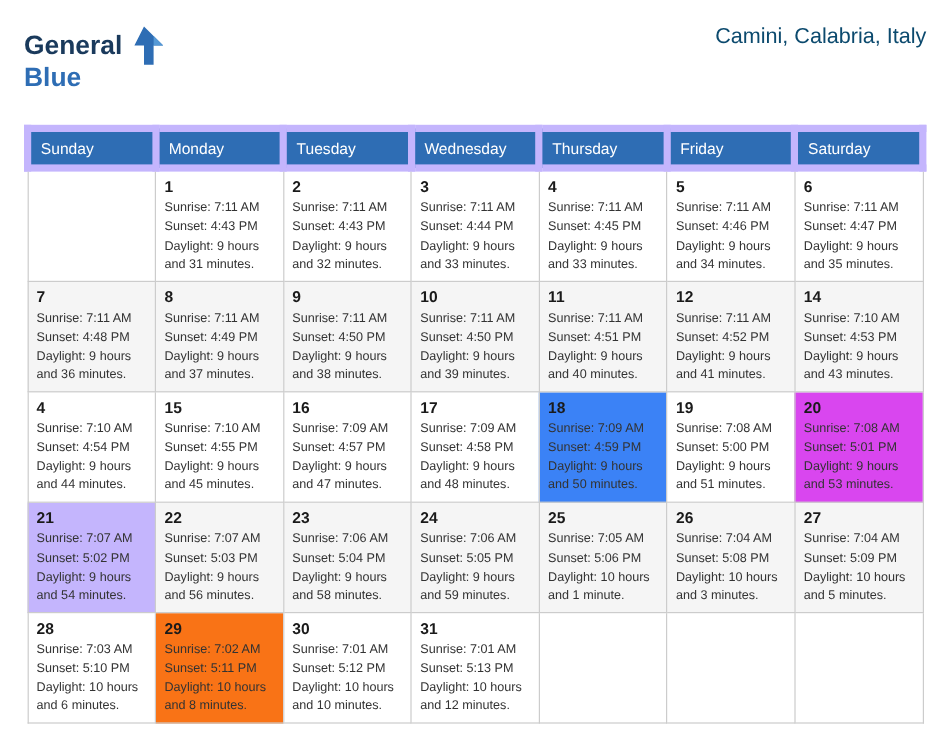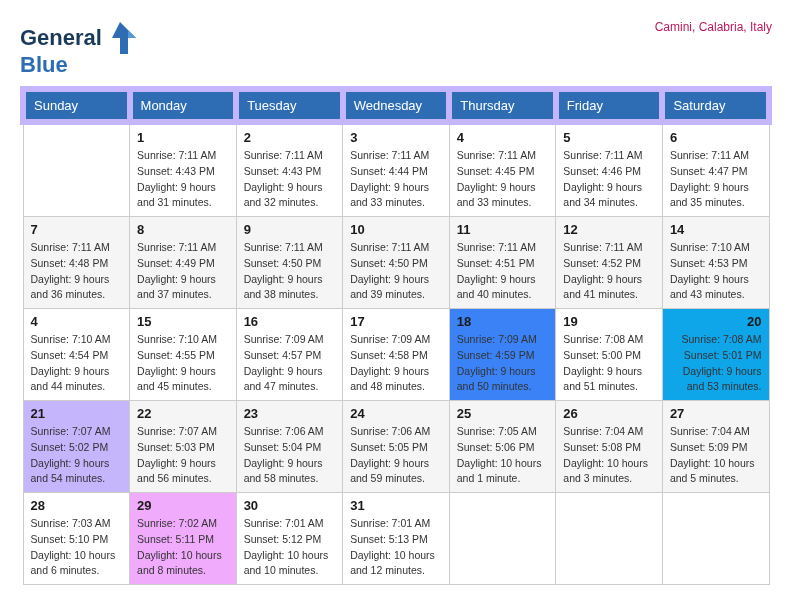--- a/index.html
+++ b/index.html
@@ -7,37 +7,37 @@
       font-family: Arial, sans-serif;
       background: #fff;
       width: 792px;
       min-height: 612px;
       padding: 20px;
     }
     .header {
       display: flex;
       justify-content: space-between;
       align-items: flex-start;
-      margin-bottom: 8px;
+      margin-bottom: 26px;
     }
     .logo {
       display: flex;
       align-items: center;
     }
     .title-block {
       text-align: right;
     }
     .month-title {
       font-size: 36px;
       font-weight: bold;
       color: #1a1a1a;
     }
     .subtitle {
-      font-size: 12px;
-      color: #be185d;
+      font-size: 18px;
+      color: #0c4a6e;
     }
     .calendar {
       width: 100%;
       border-collapse: collapse;
       font-size: 11px;
     }
     .calendar th {
       background: #2e6db4;
       color: #fff;
       text-align: left;
@@ -186,21 +186,21 @@
           <div class="day-info">Sunrise: 7:09 AM<br>Sunset: 4:58 PM<br>Daylight: 9 hours and 48 minutes.</div>
         </td>
         <td style="background: #3b82f6;">
           <span class="day-number">18</span>
           <div class="day-info">Sunrise: 7:09 AM<br>Sunset: 4:59 PM<br>Daylight: 9 hours and 50 minutes.</div>
         </td>
         <td style="background: rgb(255, 255, 255);">
           <span class="day-number">19</span>
           <div class="day-info">Sunrise: 7:08 AM<br>Sunset: 5:00 PM<br>Daylight: 9 hours and 51 minutes.</div>
         </td>
-        <td style="background: #0ea5e9; text-align: right;">
+        <td style="background: #d946ef;">
           <span class="day-number">20</span>
           <div class="day-info">Sunrise: 7:08 AM<br>Sunset: 5:01 PM<br>Daylight: 9 hours and 53 minutes.</div>
         </td>
       </tr>
       <tr style="background: rgb(245, 245, 245);">
         <td style="background: #c4b5fd;">
           <span class="day-number">21</span>
           <div class="day-info">Sunrise: 7:07 AM<br>Sunset: 5:02 PM<br>Daylight: 9 hours and 54 minutes.</div>
         </td>
         <td style="background: rgb(245, 245, 245);">
@@ -226,21 +226,21 @@
         <td style="background: rgb(245, 245, 245);">
           <span class="day-number">27</span>
           <div class="day-info">Sunrise: 7:04 AM<br>Sunset: 5:09 PM<br>Daylight: 10 hours and 5 minutes.</div>
         </td>
       </tr>
       <tr style="background: rgb(255, 255, 255);">
         <td style="background: rgb(255, 255, 255);">
           <span class="day-number">28</span>
           <div class="day-info">Sunrise: 7:03 AM<br>Sunset: 5:10 PM<br>Daylight: 10 hours and 6 minutes.</div>
         </td>
-        <td style="background: #f0abfc;">
+        <td style="background: #f97316;">
           <span class="day-number">29</span>
           <div class="day-info">Sunrise: 7:02 AM<br>Sunset: 5:11 PM<br>Daylight: 10 hours and 8 minutes.</div>
         </td>
         <td style="background: rgb(255, 255, 255);">
           <span class="day-number">30</span>
           <div class="day-info">Sunrise: 7:01 AM<br>Sunset: 5:12 PM<br>Daylight: 10 hours and 10 minutes.</div>
         </td>
         <td style="background: rgb(255, 255, 255);">
           <span class="day-number">31</span>
           <div class="day-info">Sunrise: 7:01 AM<br>Sunset: 5:13 PM<br>Daylight: 10 hours and 12 minutes.</div>

